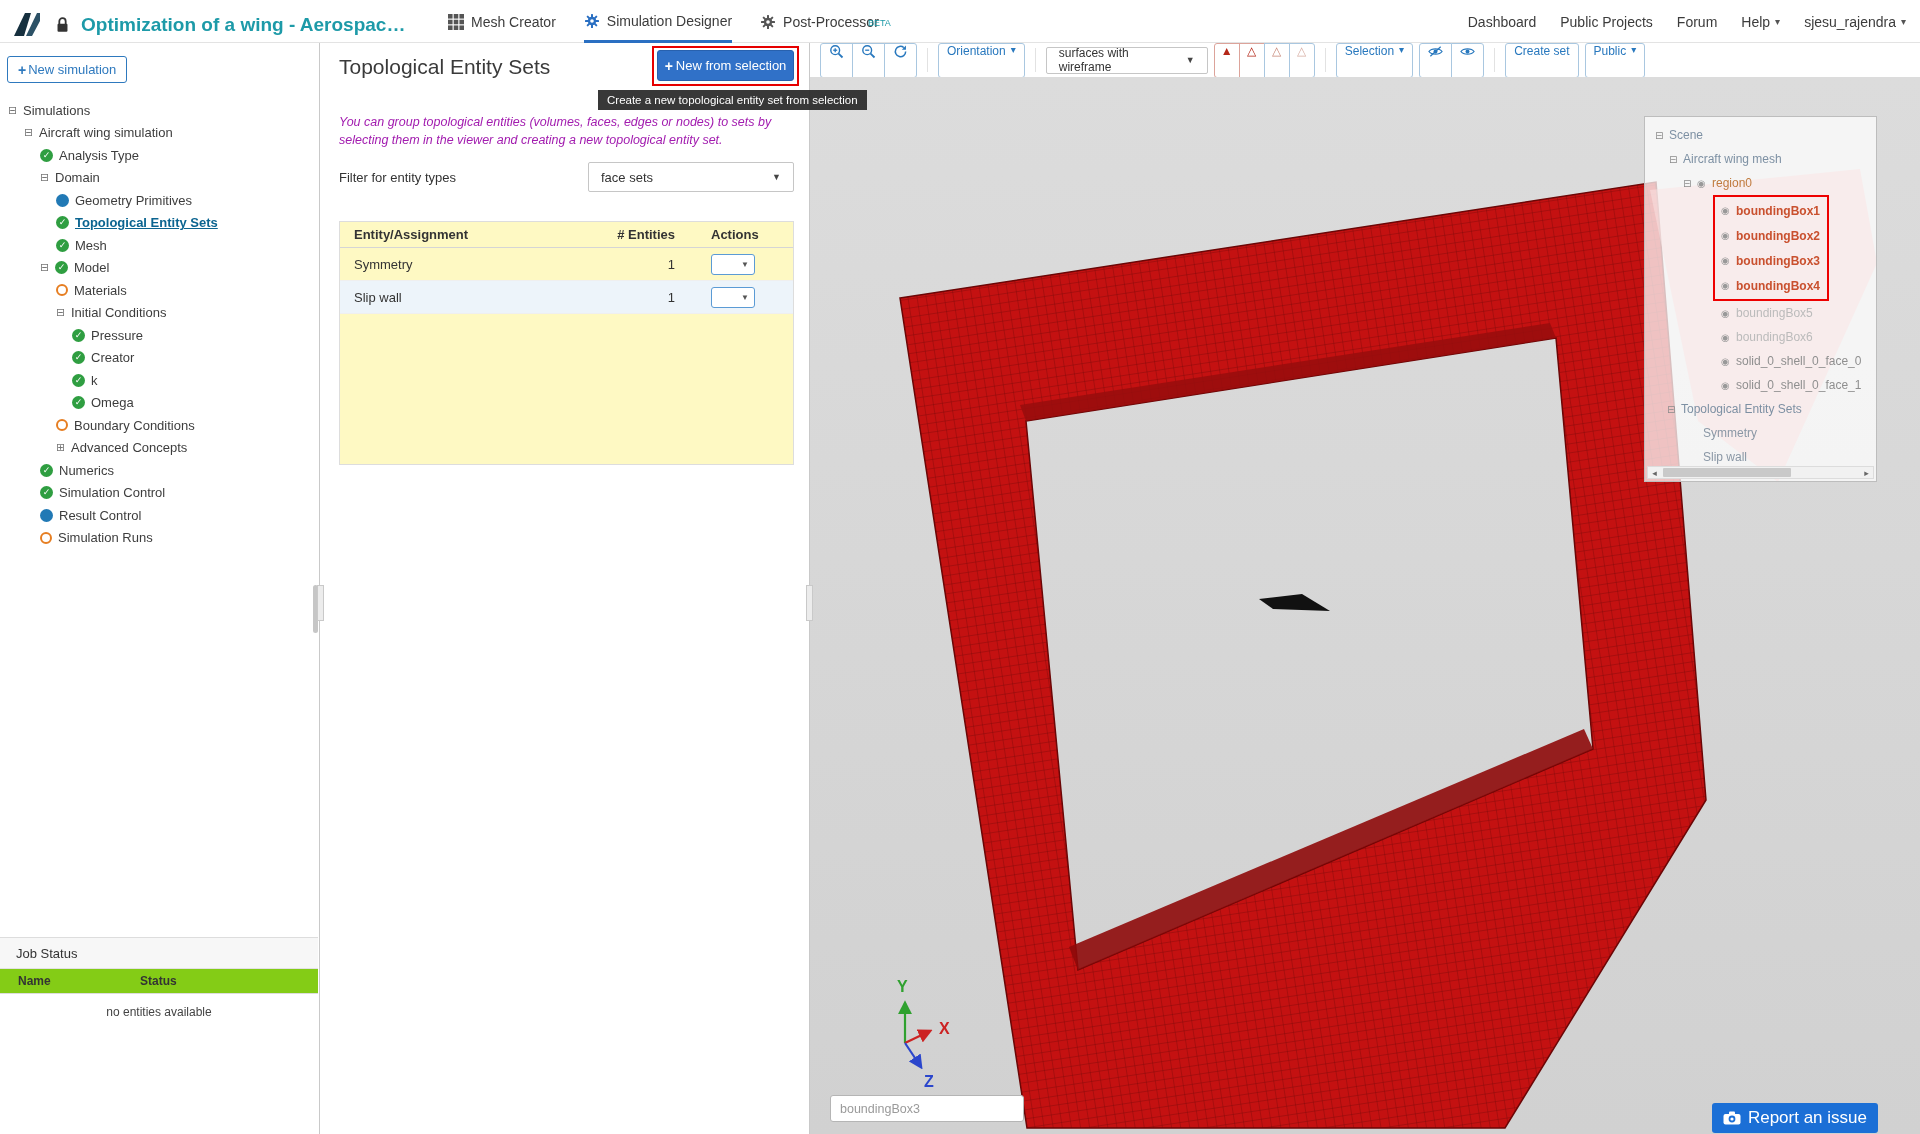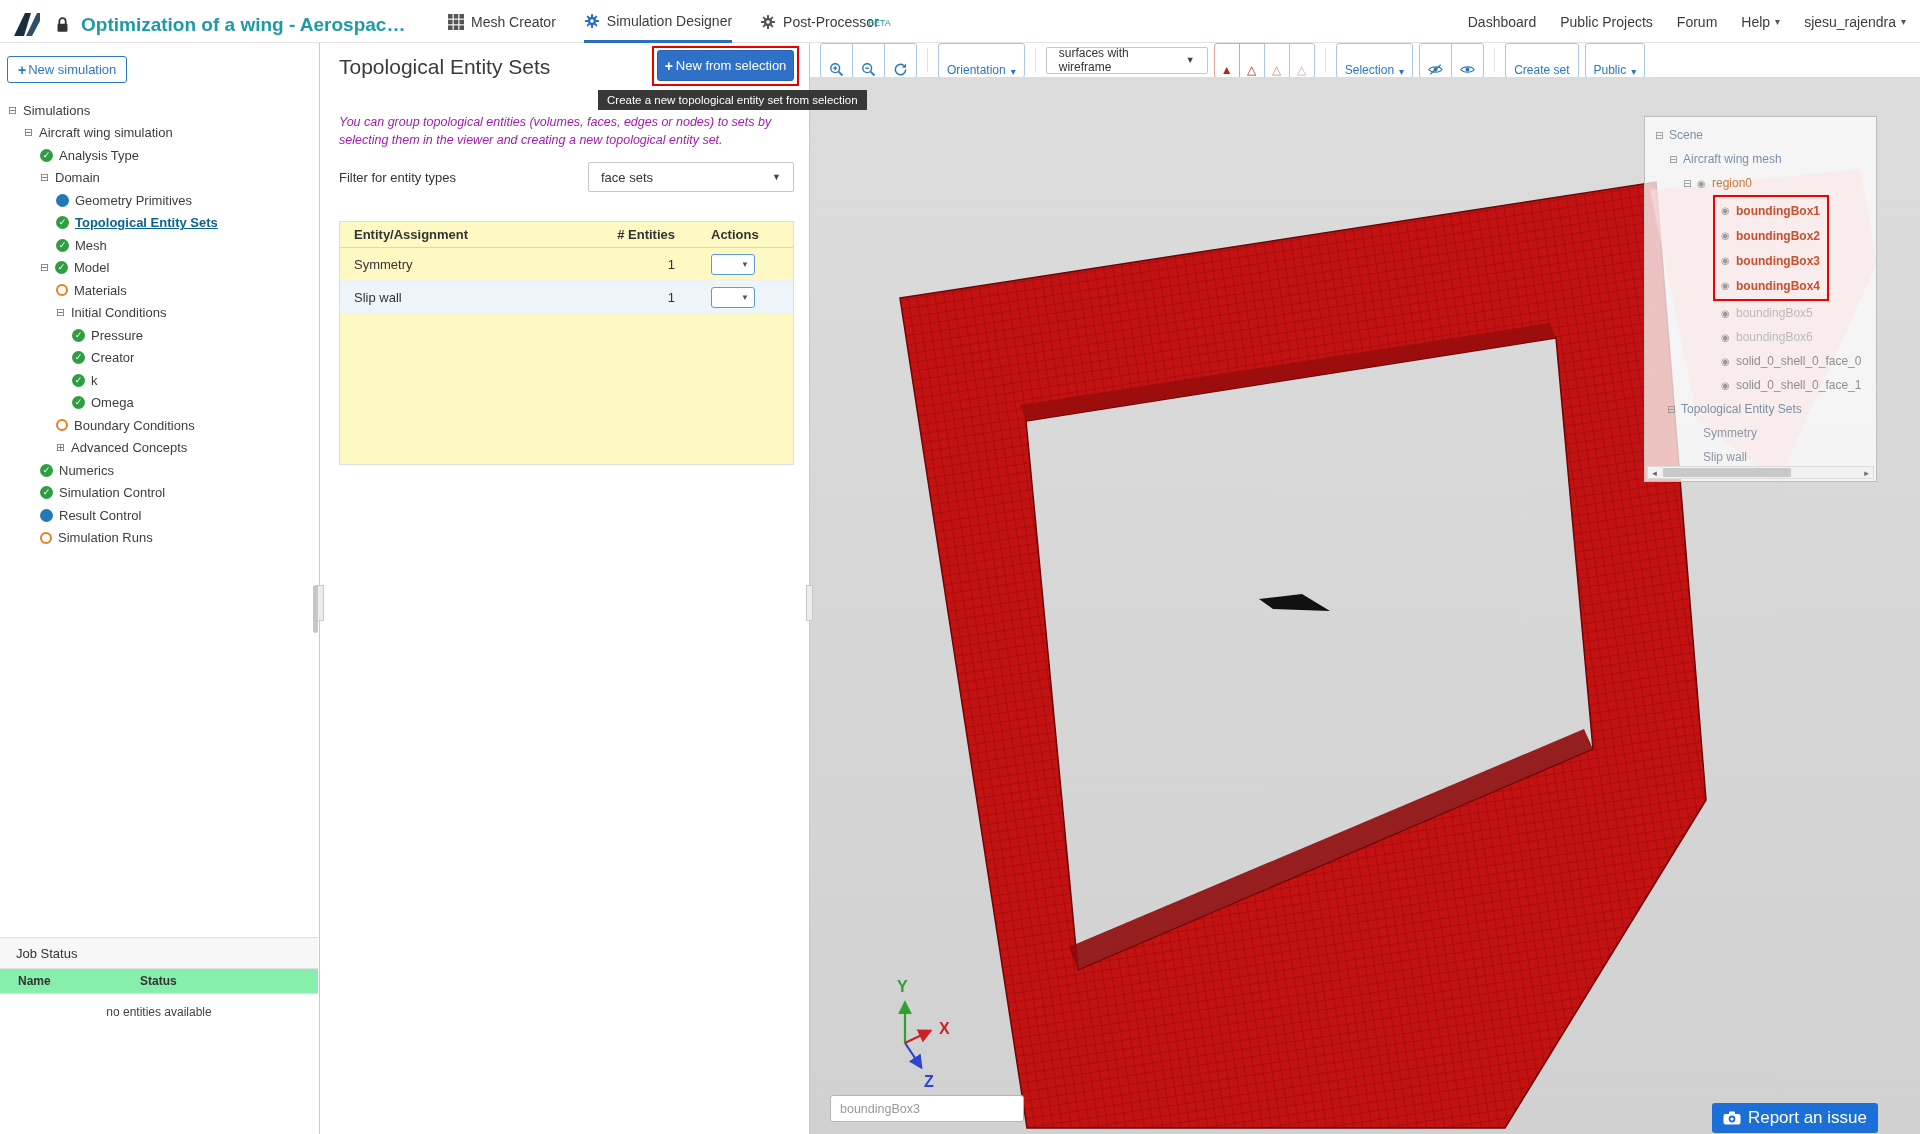--- a/index.html
+++ b/index.html
@@ -31,21 +31,21 @@
 .exp{width:15px;font-size:11px;color:#777;flex:none}
 .ic{width:13px;height:13px;border-radius:50%;margin-right:6px;flex:none;display:flex;align-items:center;justify-content:center}
 .ic.ok{background:#2f9e41}
 .ic.ok i{font-style:normal;color:#fff;font-size:9px;line-height:1}
 .ic.dot{background:#2179b5}
 .ic.pending{width:12px;height:12px;border:2.5px solid #e67e22;background:#fff}
 .trow.sel .lbl{font-weight:bold;text-decoration:underline;color:#0b6490}
 .sb-scroll{position:absolute;right:1px;top:542px;width:5px;height:48px;background:#c6c6c6;border-radius:3px}
 .job{position:absolute;left:0;right:1px;top:894px;bottom:0;border-top:1px solid #ddd;background:#fff}
 .job-title{height:31px;background:#f7f7f7;border-bottom:1px solid #e2e2e2;display:flex;align-items:center;padding-left:16px;font-size:13px;color:#333}
-.job-head{height:25px;background:#86efac;display:flex;align-items:center;font-size:12px;font-weight:bold;color:#333;border-bottom:1px solid #ddd}
+.job-head{height:25px;background:#84cc16;display:flex;align-items:center;font-size:12px;font-weight:bold;color:#333;border-bottom:1px solid #ddd}
 .job-head span:first-child{padding-left:18px;width:140px}
 .job-empty{margin-top:11px;text-align:center;font-size:12px;color:#444}
 
 .panel{position:absolute;top:43px;left:320px;width:490px;bottom:0;background:#fff;border-right:1px solid #c9c9c9;z-index:20}
 .panel h1{position:absolute;left:19px;top:12px;font-size:21px;font-weight:500;color:#3a3a3a}
 .red-outline{position:absolute;left:332px;top:3px;width:147px;height:40px;border:2px solid #e60000;pointer-events:none;z-index:6}
 .btn-primary{position:absolute;left:337px;top:7px;width:137px;height:31px;background:#3071c8;border:1px solid #2861ae;border-radius:3px;color:#fff;font-size:13px;display:flex;align-items:center;justify-content:center;gap:3px;cursor:pointer}
 .btn-primary .plus{font-weight:bold;font-size:14px}
 .tooltip{position:absolute;left:278px;top:47px;background:rgba(45,45,45,0.95);color:#fff;font-size:11.5px;padding:4px 9px;white-space:nowrap;z-index:30}
 .desc{position:absolute;left:19px;top:70px;width:462px;font-style:italic;font-size:12.5px;line-height:1.45;color:#a21caf}
@@ -61,21 +61,21 @@
 .c-name{flex:1;padding-left:14px}
 .c-num{width:115px;text-align:right;padding-right:26px}
 .c-act{width:92px;padding-left:10px}
 .mini-select{width:44px;height:21px;border:1px solid #5b9bd5;border-radius:3px;background:#fff;display:flex;align-items:center;justify-content:flex-end;padding-right:5px;font-size:8px;color:#555;cursor:pointer}
 .grip{position:absolute;width:7px;height:36px;background:#ececec;border:1px solid #c9c9c9;z-index:40;cursor:col-resize}
 .grip.gl{left:317px;top:585px}
 .grip.gr{left:806px;top:585px}
 
 .viewer{position:absolute;top:43px;left:810px;right:0;bottom:0}
 .vtoolbar{position:absolute;top:0;left:0;right:0;height:34px;background:#fff;display:flex;align-items:center;padding-left:10px;gap:6px}
-.vbtn{height:35px;min-width:26px;background:#fff;border:1px solid #a9c7e0;color:#2878be;display:flex;align-items:flex-end;justify-content:center;font-size:12px;padding:0 8px;cursor:pointer;border-radius:3px;white-space:nowrap}
+.vbtn{height:35px;min-width:26px;background:#fff;border:1px solid #a9c7e0;color:#2878be;display:flex;align-items:flex-start;justify-content:center;font-size:12px;padding:0 8px;cursor:pointer;border-radius:3px;white-space:nowrap}
 .vbtn svg{width:15px;height:15px}
 .vbtn .caret{color:#2878be;margin-left:5px}
 .btn-group{display:flex}
 .btn-group .vbtn{border-radius:0;margin-left:-1px}
 .btn-group .vbtn:first-child{border-radius:3px 0 0 3px;margin-left:0}
 .btn-group .vbtn:last-child{border-radius:0 3px 3px 0}
 .sep{width:1px;height:24px;background:#e2e2e2;margin:0 4px}
 .vselect{width:162px;height:27px}
 .tri .vbtn{width:25px;padding:0;font-size:12px}
 .tri .vbtn.rb{border-color:#dca39a}

